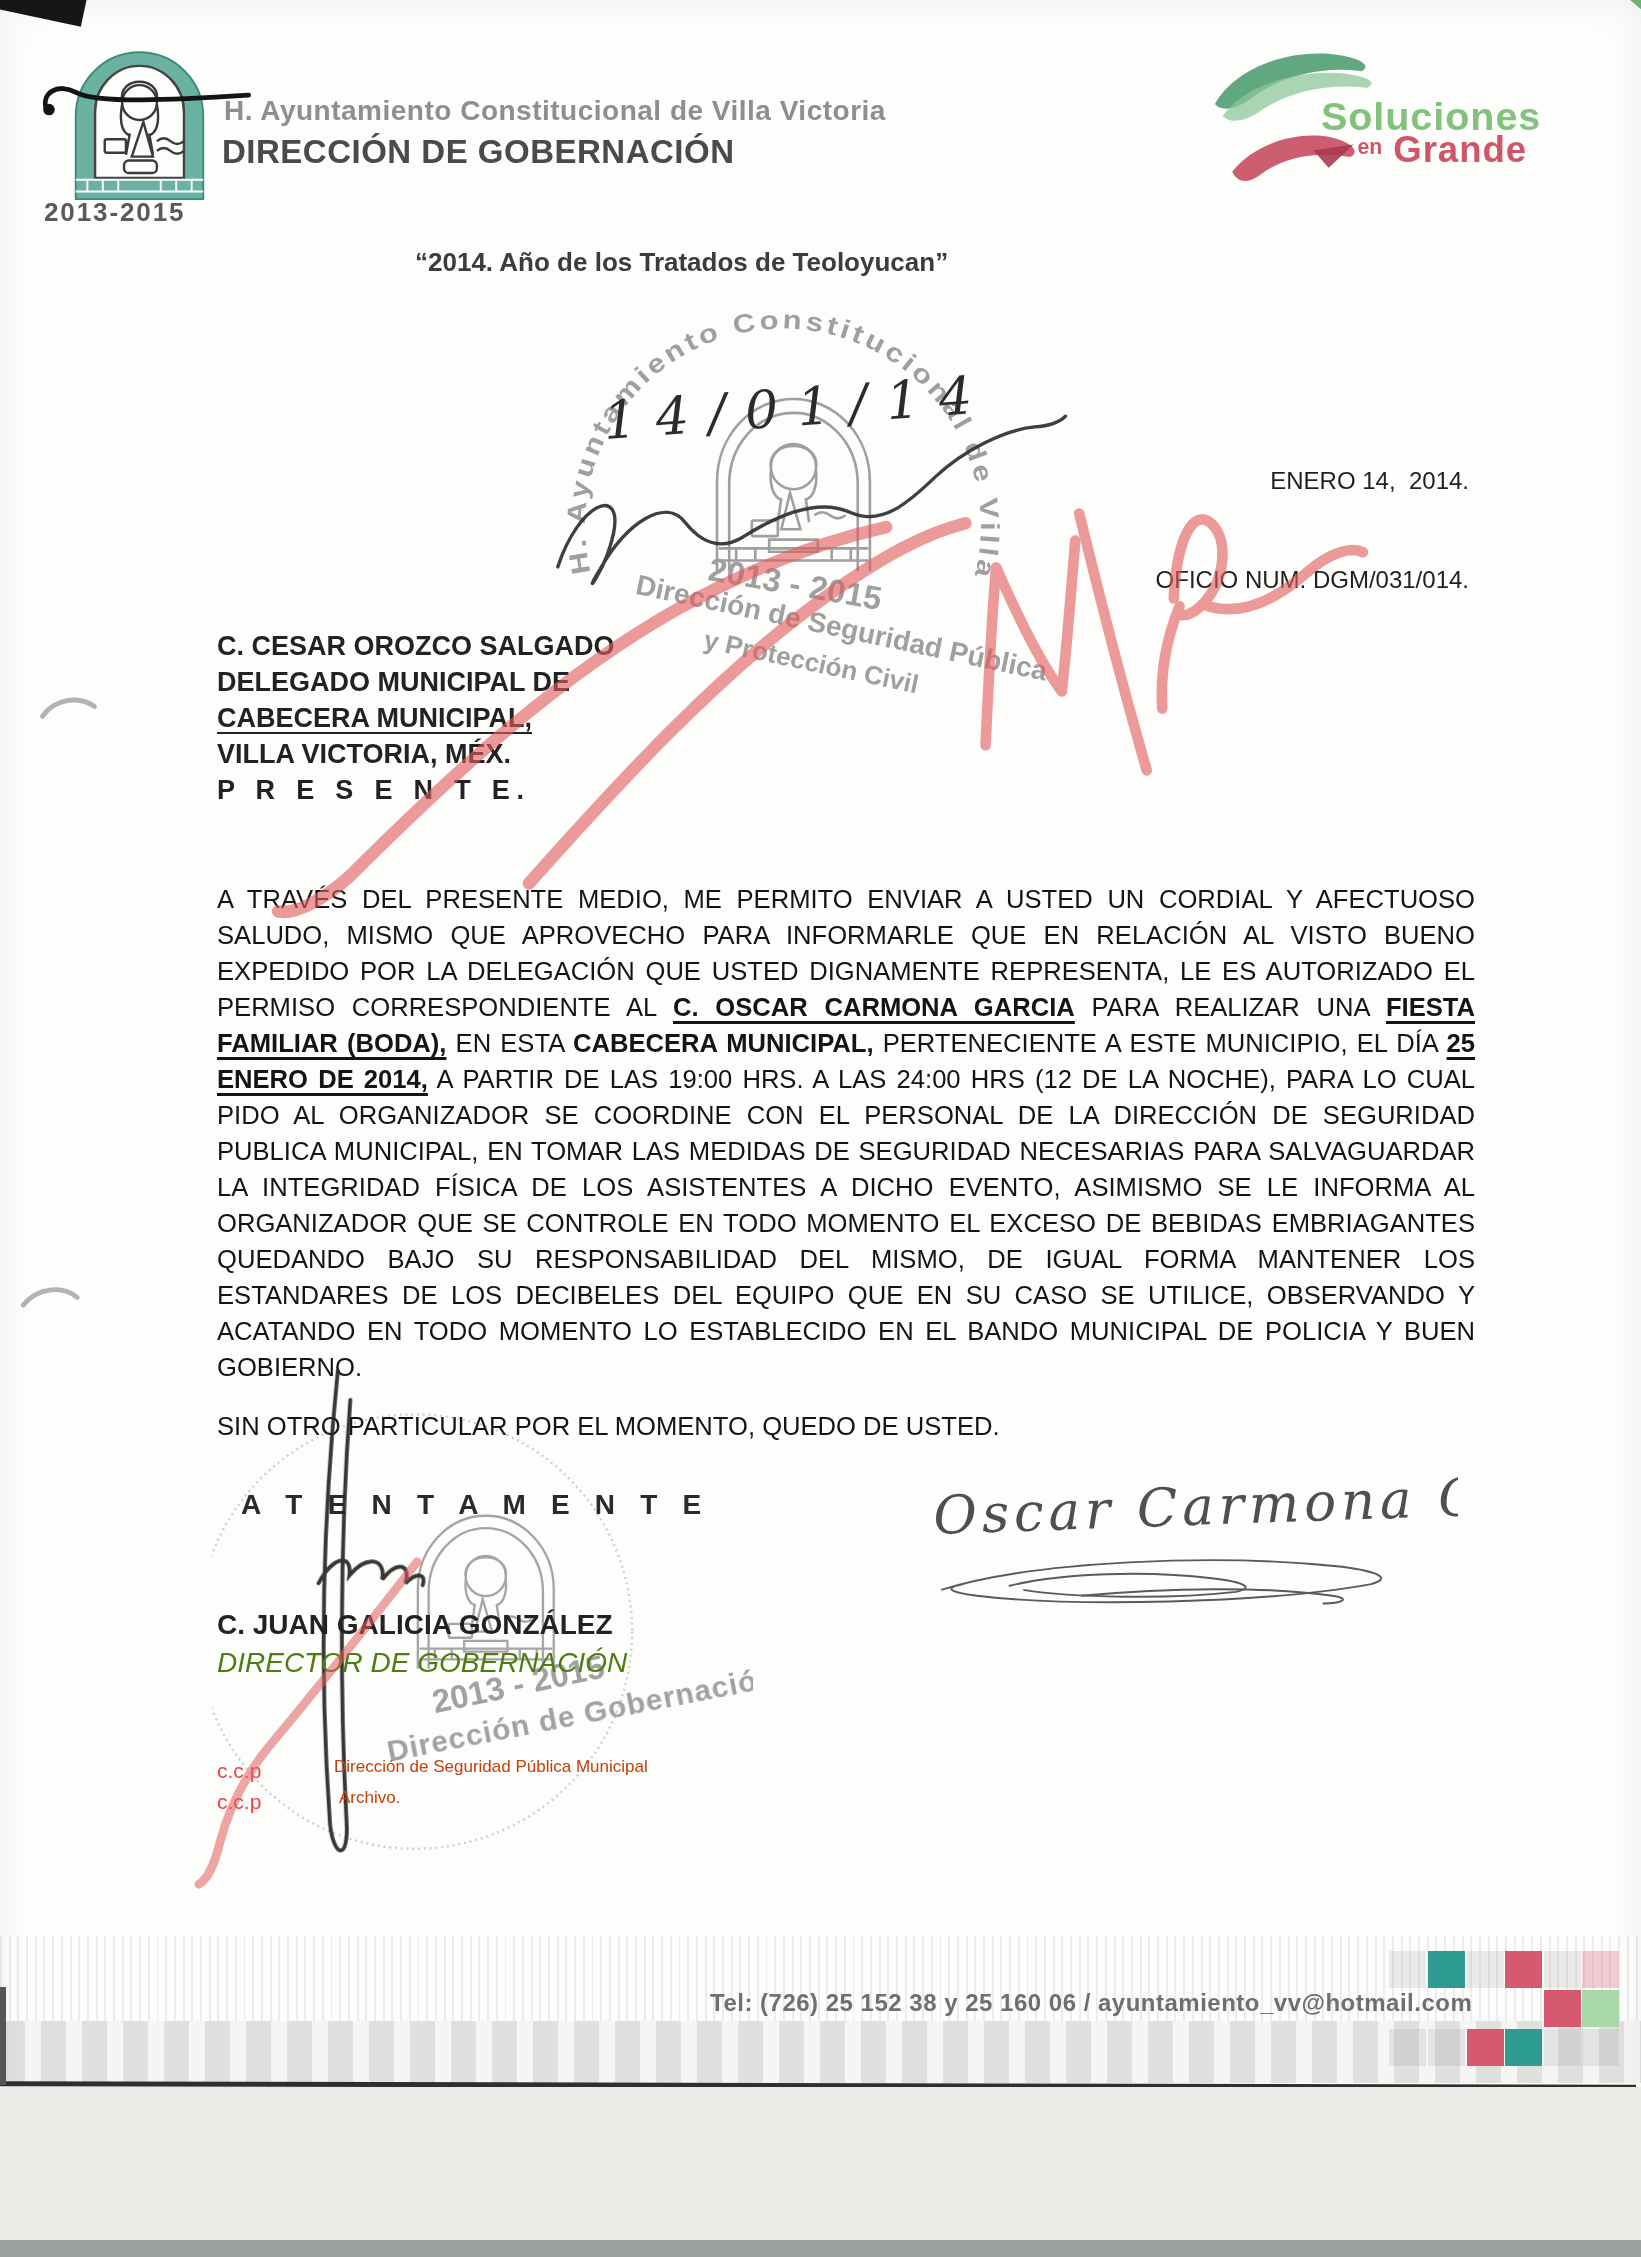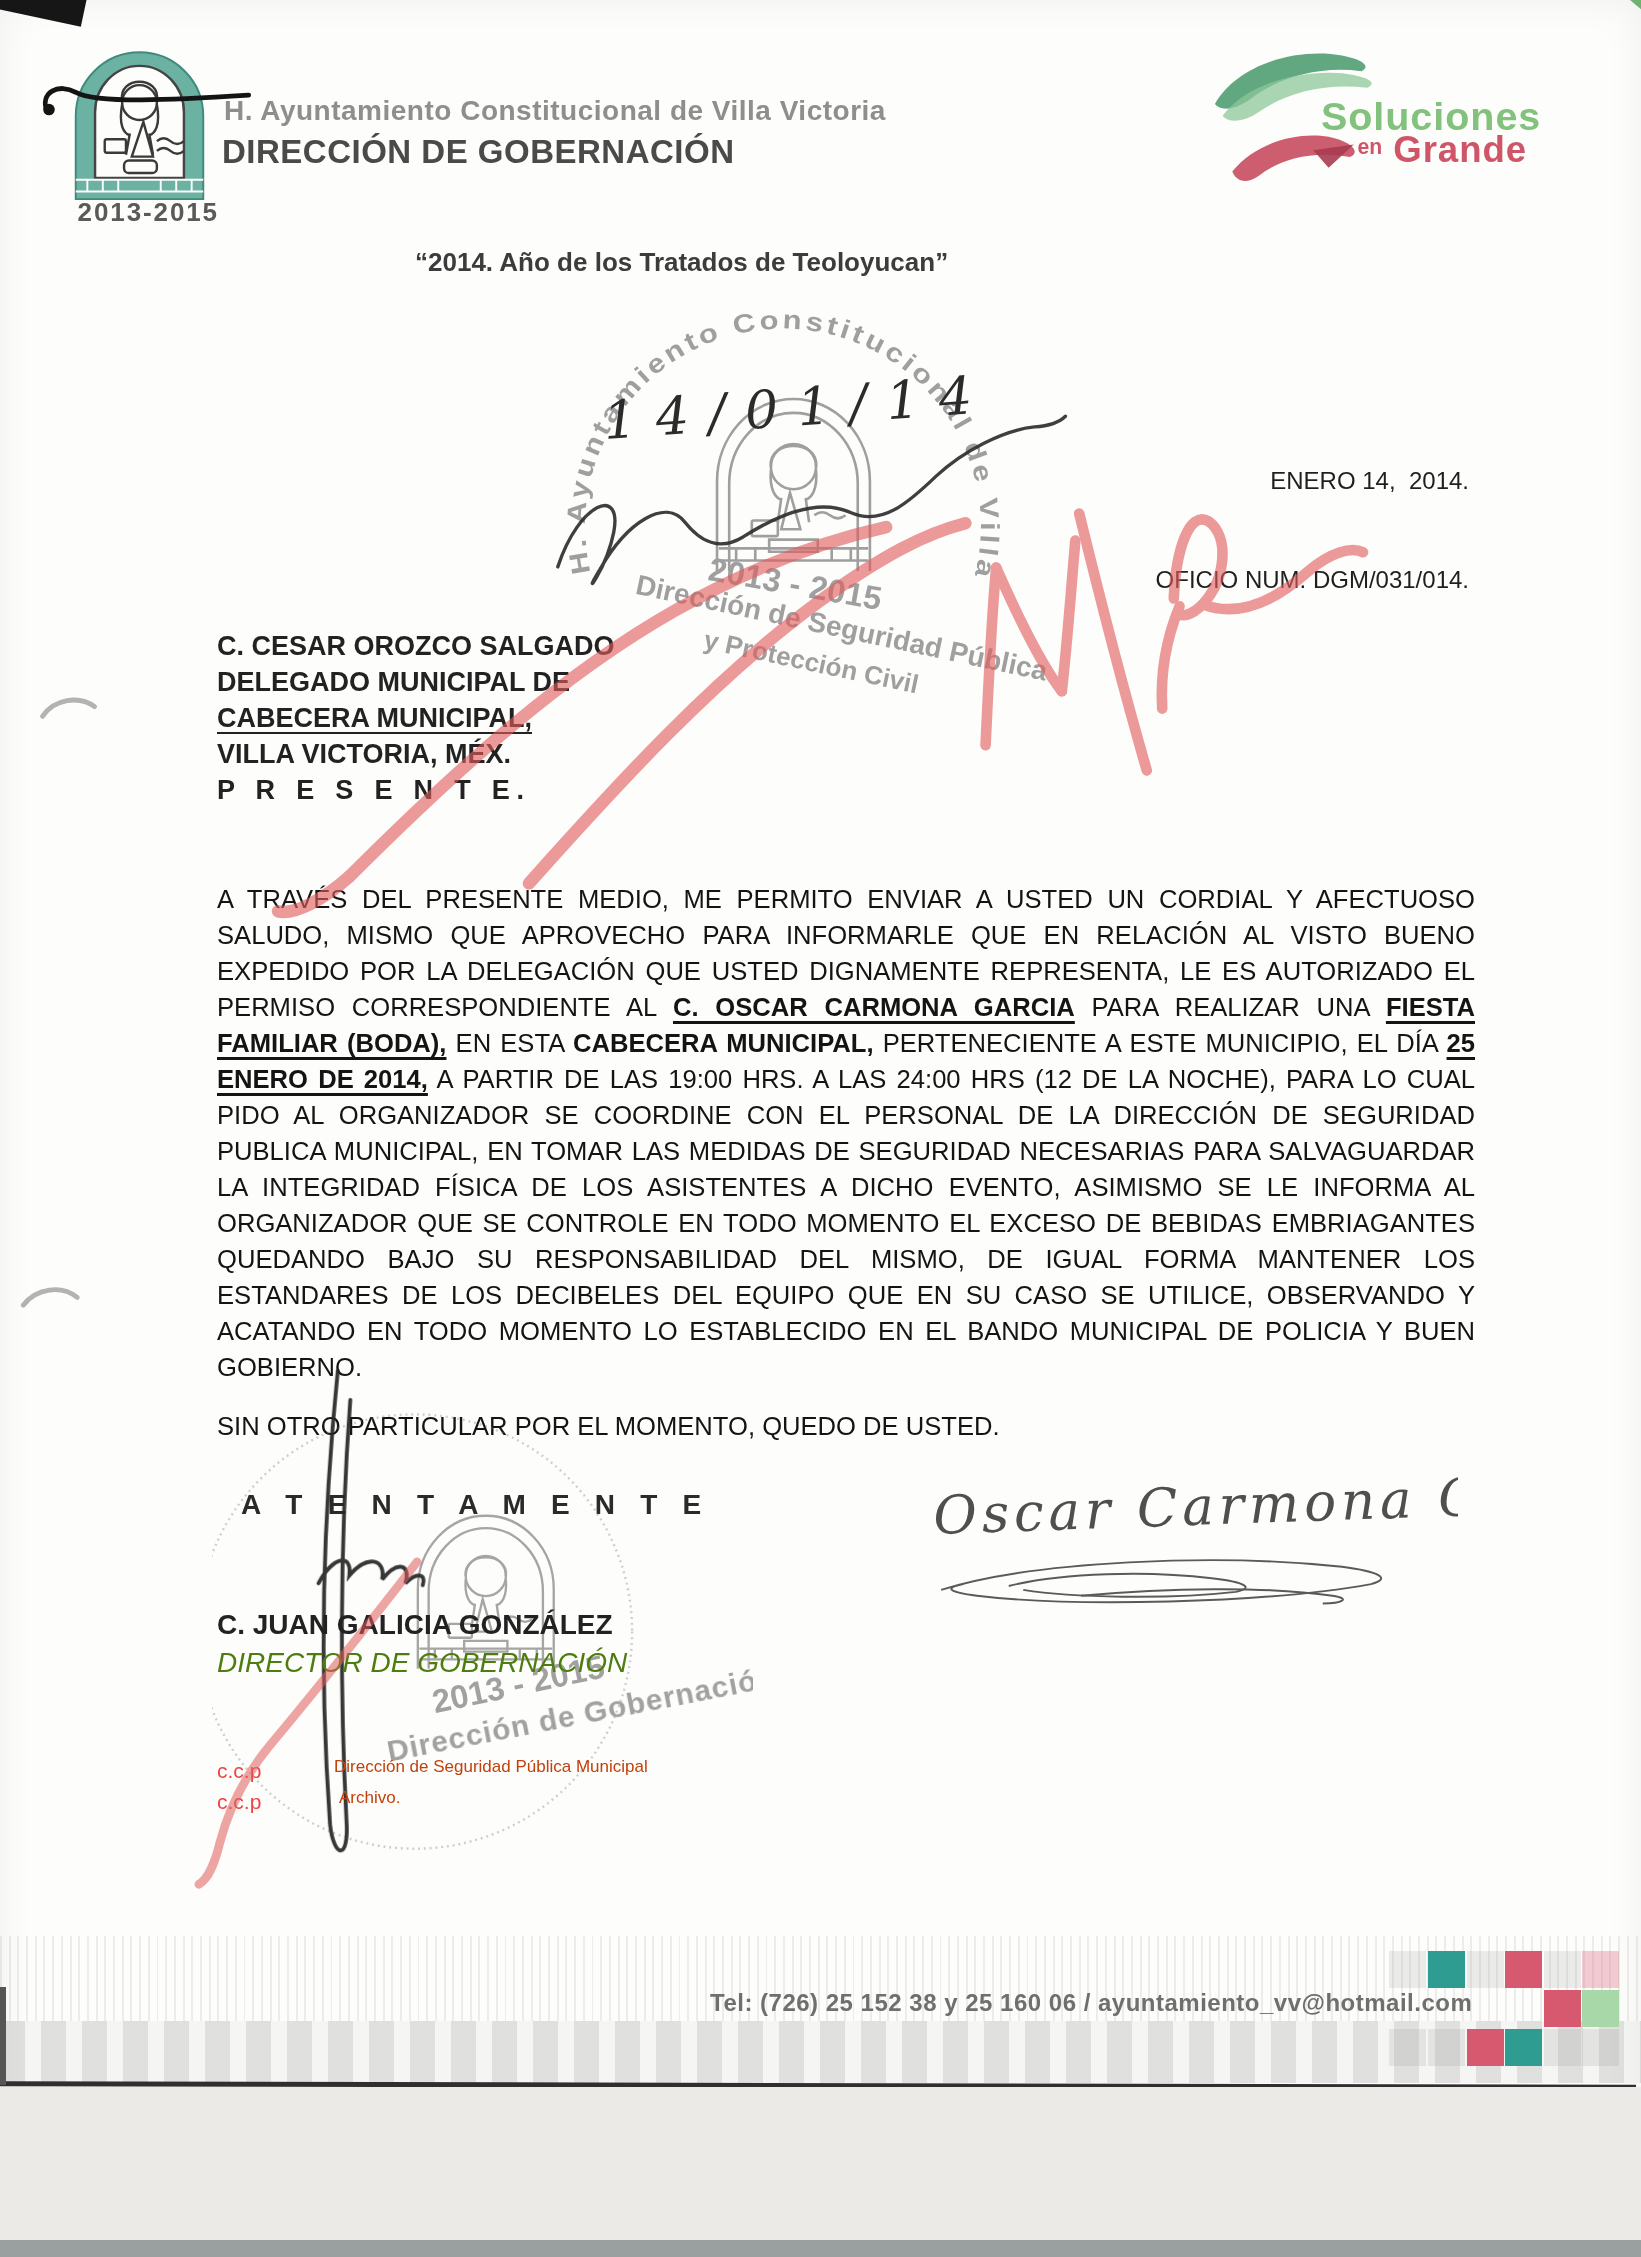--- a/index.html
+++ b/index.html
@@ -58,21 +58,21 @@
       <path d="M 78 92 L 88 128 L 66 128 Z"></path>
       <rect x="38" y="110" width="22" height="14" rx="2"></rect>
       <path d="M 92 112 q 7 -6 14 0 q 7 6 14 0 M 92 122 q 7 -6 14 0 q 7 6 14 0"></path>
       <rect x="58" y="132" width="34" height="13" rx="5"></rect>
     </g>
     <g stroke="#fdfdfb" stroke-width="2">
       <path d="M 8 152 h 132 M 8 164 h 132"></path>
       <path d="M 20 152 v 12 M 36 152 v 12 M 52 152 v 12 M 96 152 v 12 M 112 152 v 12 M 128 152 v 12"></path>
     </g>
   </svg>
-  <div class="abs logo-term" style="left:60px;top:197px;width:159px;text-align:right">2013-2015</div>
+  <div class="abs logo-term" style="left:44px;top:197px;width:159px;text-align:left">2013-2015</div>
 
   <svg class="abs" style="left:29px;top:75px" width="232" height="48" viewBox="0 0 240 50">
     <path d="M 18 38 C 10 18 30 8 48 18 C 70 30 150 26 228 21" fill="none" stroke="#141414" stroke-width="5" stroke-linecap="round"></path>
     <circle cx="20" cy="36" r="6" fill="#141414"></circle>
   </svg>
 
   <div class="abs org-name" style="left:224px;top:95px">H. Ayuntamiento Constitucional de Villa Victoria</div>
   <div class="abs dept-name" style="left:222px;top:133px">DIRECCIÓN DE GOBERNACIÓN</div>
 
   <svg class="abs" style="left:1197px;top:27px" width="377" height="159" viewBox="0 0 390 165">

